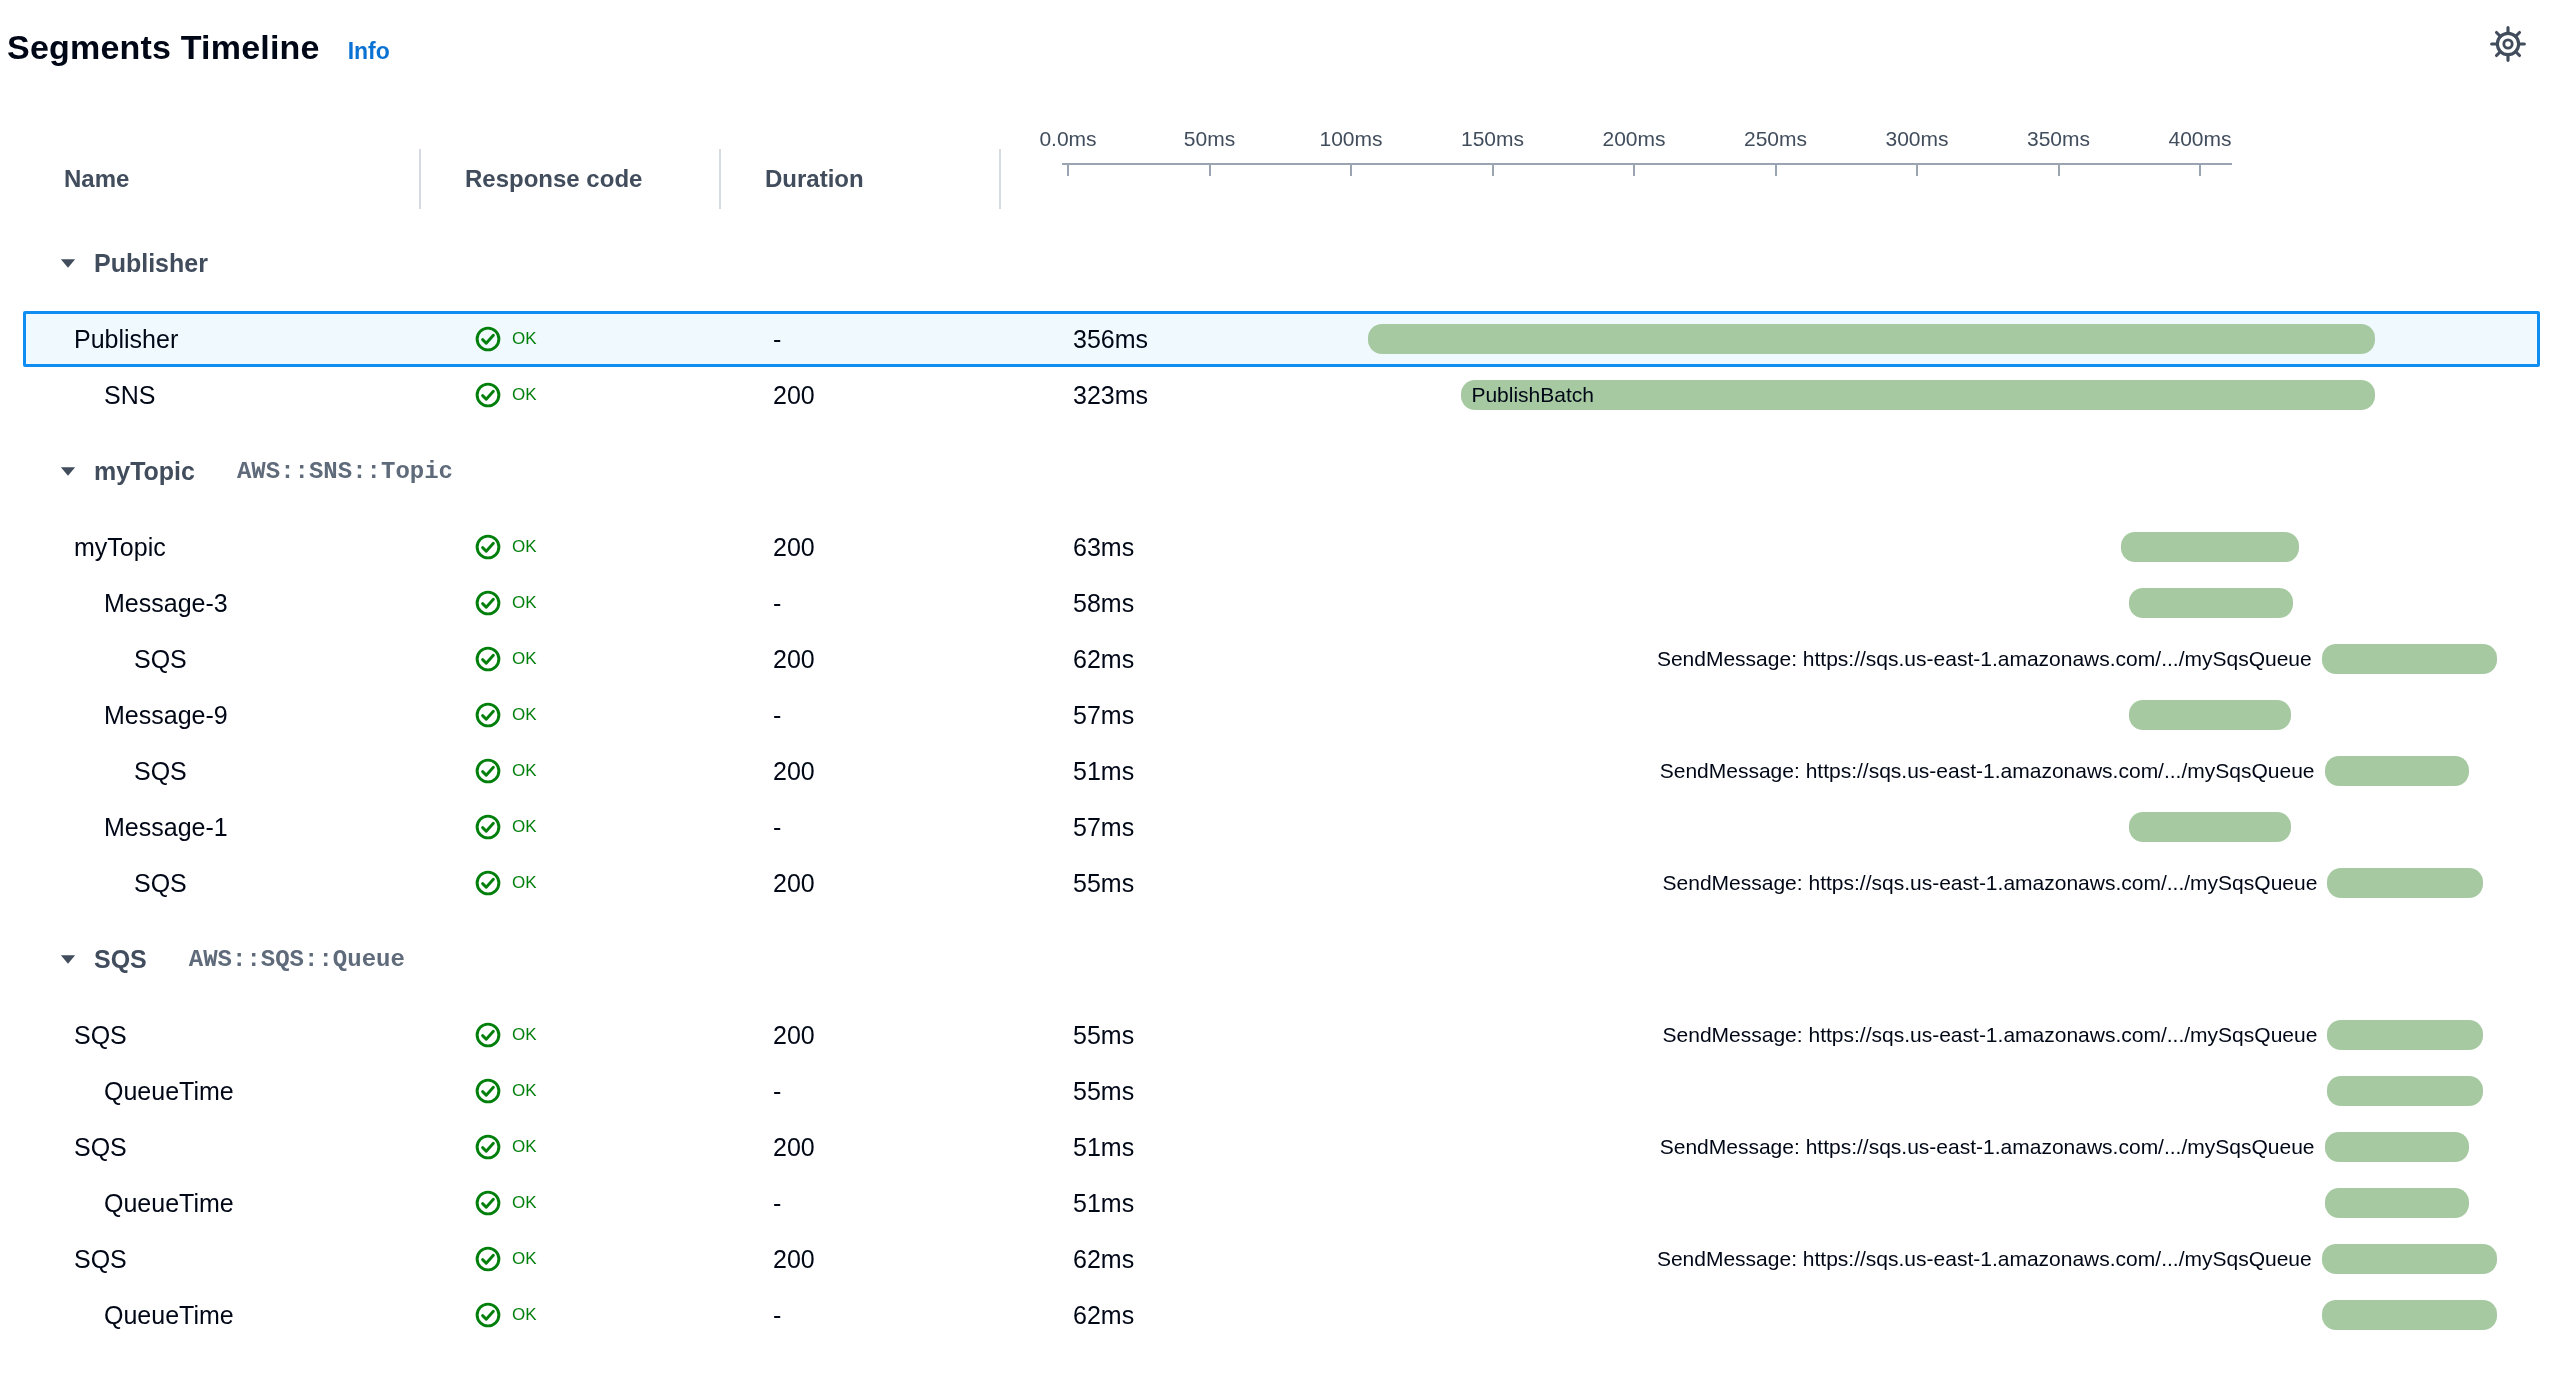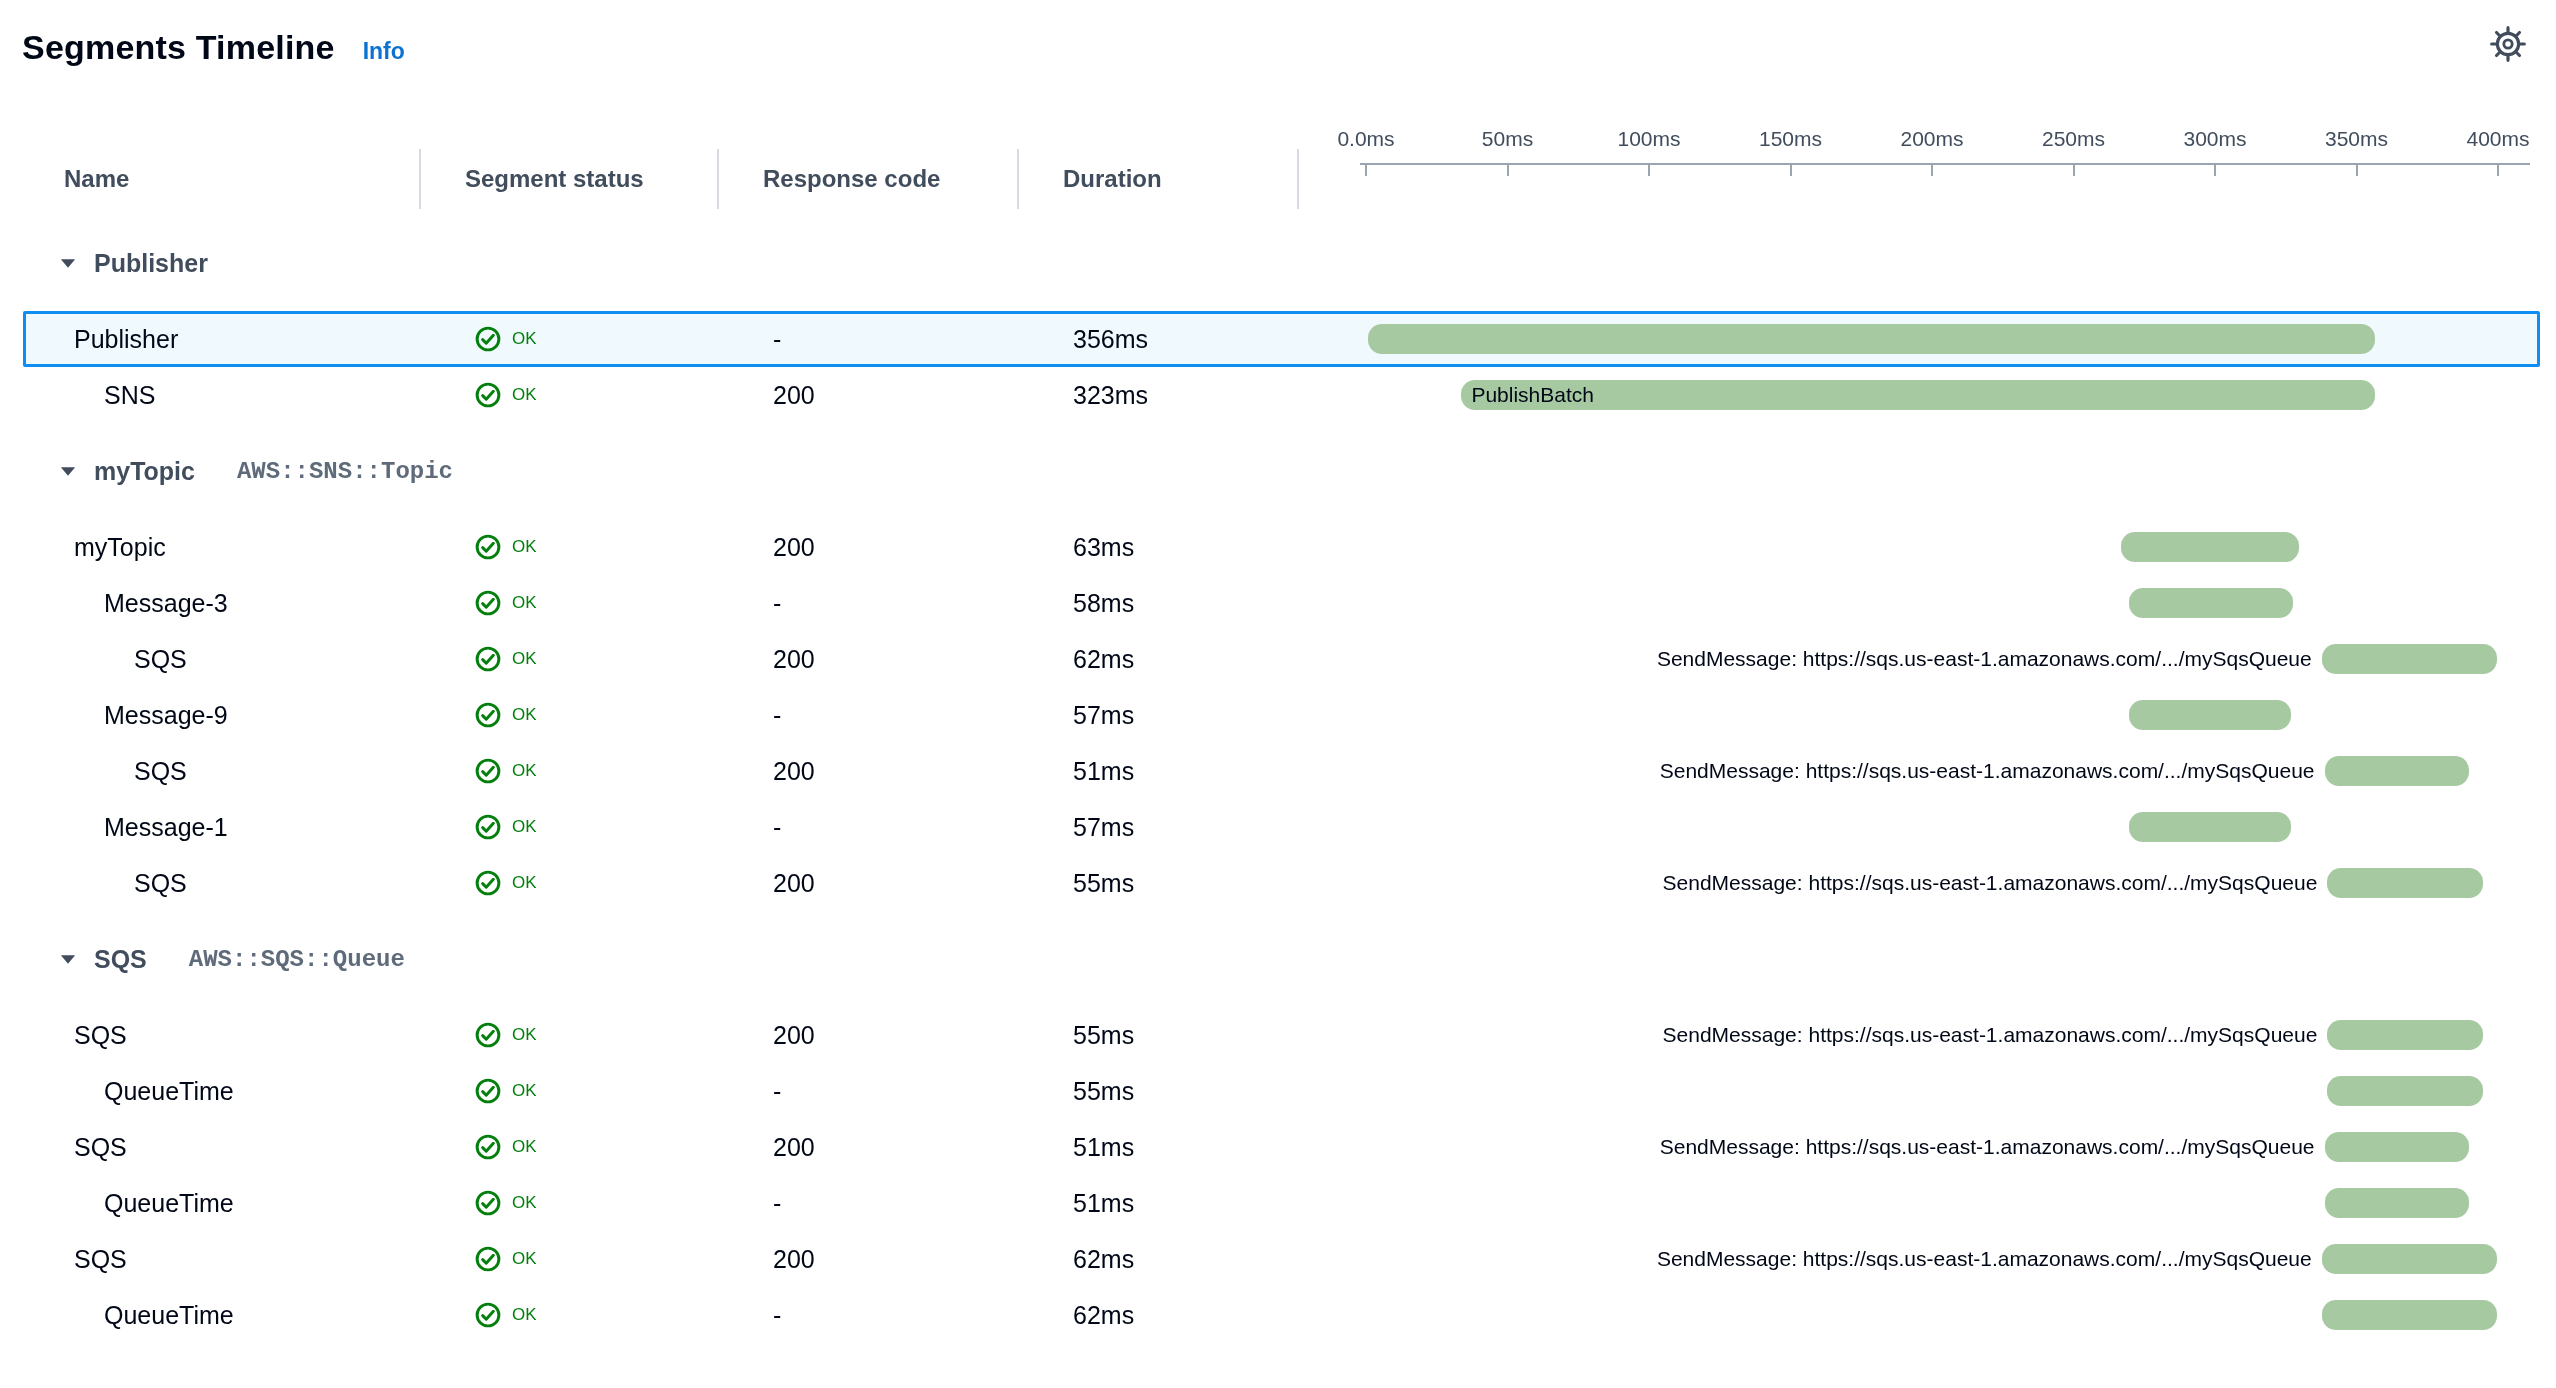--- a/index.html
+++ b/index.html
@@ -1,21 +1,21 @@
 <!DOCTYPE html>
 <html><head>
 <meta charset="utf-8">
 <style>
   * { box-sizing: border-box; }
   html,body { margin:0; padding:0; background:#ffffff; }
   body { font-family:"Liberation Sans", sans-serif; color:#000716; }
   .page { position:relative; width:2556px; height:1388px; overflow:hidden; background:#fff; }
 
   
-  .topbar { display:flex; align-items:baseline; padding:28px 26px 0 22px; position:relative; }
+  .topbar { display:flex; align-items:baseline; padding:28px 26px 0 7px; position:relative; }
   .title { font-size:34px; font-weight:700; margin:0; letter-spacing:0.2px; color:#000716; }
   .info-link { font-size:23px; font-weight:700; color:#0972d3; margin-left:28px; text-decoration:none; cursor:pointer; }
   .settings-btn { position:absolute; right:26px; top:22px; width:44px; height:44px; border:none; background:transparent; padding:0; cursor:pointer; display:flex; align-items:center; justify-content:center; }
 
   
   .thead { display:flex; align-items:flex-end; margin:58px 16px 0 16px; height:84px; }
   .th { height:60px; display:flex; align-items:center; font-size:24px; font-weight:700; color:#414d5c; border-right:2px solid #d5dbe0; padding-left:44px; }
   .th.w-name { padding-left:48px; }
   .th-tl { position:relative; flex:1; height:84px;margin-left:8px; }
   #axis { position:absolute; left:59px; top:0; right:0; height:84px; }
@@ -65,21 +65,20 @@
           <circle cx="12" cy="12" r="6.4"></circle>
           <circle cx="12" cy="12" r="2.5" stroke-width="1.7"></circle>
           <path d="M12 2.2v3.4M12 18.4v3.4M2.2 12h3.4M18.4 12h3.4M5.1 5.1l2.4 2.4M16.5 16.5l2.4 2.4M18.9 5.1l-2.4 2.4M7.5 16.5l-2.4 2.4"></path>
         </svg>
       </span>
     </button>
   </div>
 
   <div class="thead">
     <div class="th w-name">Name</div>
-    <div class="th w-status">Segment status</div>
     <div class="th w-code">Response code</div>
     <div class="th w-dur">Duration</div>
     <div class="th-tl">
       <div id="axis">
           <div class="axis-line"></div>
           <span class="tick-label" style="left: 0px;">0.0ms</span>
           <div class="tick-mark" style="left: 0px;"></div>
           <span class="tick-label" style="left: 141.5px;">50ms</span>
           <div class="tick-mark" style="left: 141.5px;"></div>
           <span class="tick-label" style="left: 283px;">100ms</span>

